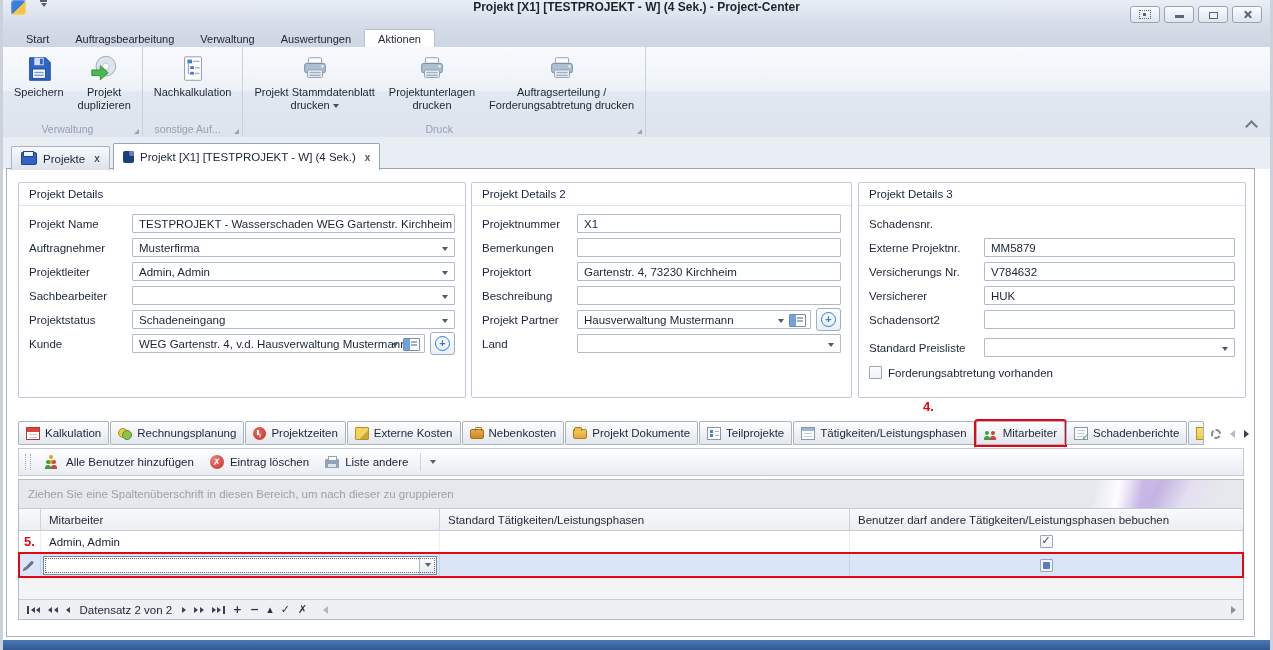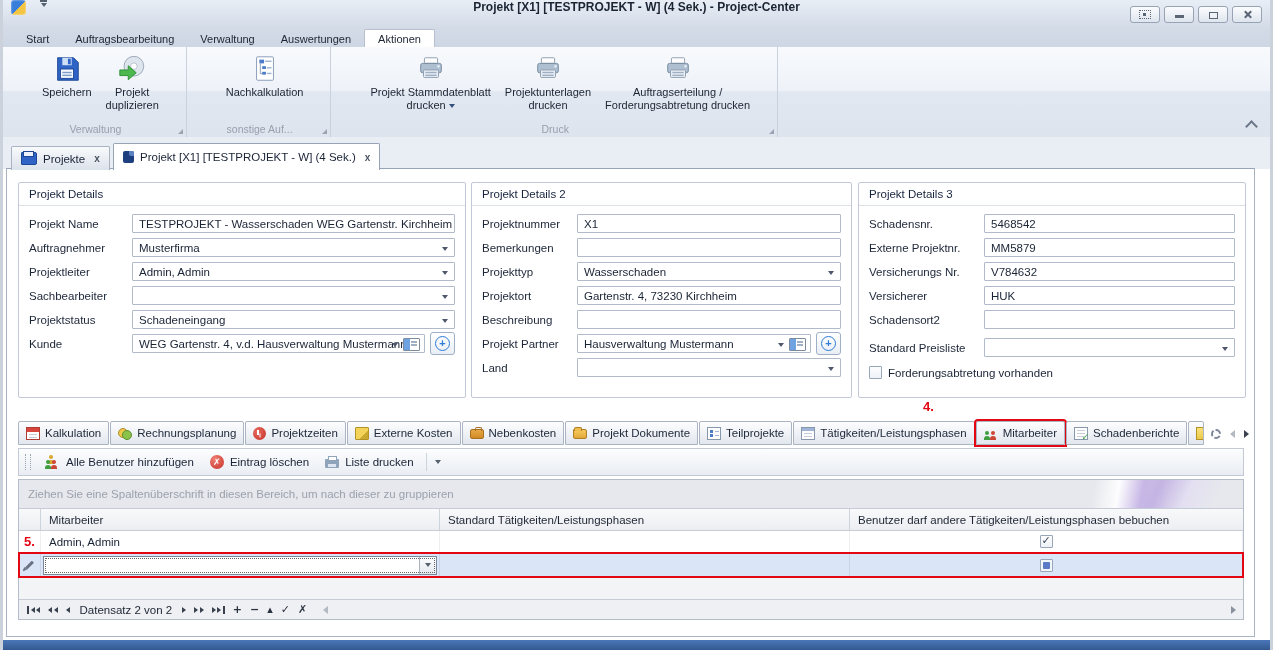--- a/index.html
+++ b/index.html
@@ -27,21 +27,21 @@
   .ic-x::before,.ic-x::after{content:"";position:absolute;left:4px;top:0;width:2px;height:9px;background:#5a6575;}
   .ic-x::before{transform:rotate(45deg);} .ic-x::after{transform:rotate(-45deg);}
   
   .rtabs{position:absolute;top:28px;left:0;right:0;height:19px;background:linear-gradient(#d3dbe7,#cdd6e3);
     display:flex;align-items:flex-end;padding-left:10px;box-sizing:border-box;}
   .rtab{font-size:11px;padding:3px 13px 2px;color:#1d2433;}
   .rtab.active{background:#fff;border:1px solid #b6c0cf;border-bottom:none;border-radius:2px 2px 0 0;}
   
   .ribbon{position:absolute;top:47px;left:0;right:0;height:90px;
     background:linear-gradient(#f8fafd 0%,#eef2f8 48%,#e2e8f1 50%,#dde4ee 100%);border-bottom:1px solid #c2cbd8;display:flex;}
-  .rgroup{position:relative;display:flex;align-items:flex-start;padding:3px 20px 16px;border-right:1px solid #c9d1dd;margin-left:12px;}
+  .rgroup{position:relative;display:flex;align-items:flex-start;padding:3px 4px 16px;border-right:1px solid #c9d1dd;}
   .rbtn{display:flex;flex-direction:column;align-items:center;padding:2px 7px;font-size:11px;line-height:12.5px;text-align:center;color:#1c2433;border-radius:2px;}
   .rbtn .icn{height:34px;display:flex;align-items:center;}
   .gcap{position:absolute;bottom:2px;left:0;right:10px;text-align:center;font-size:10.5px;color:#97a0ae;}
   .launcher{position:absolute;right:3px;bottom:3px;width:0;height:0;border-left:5px solid transparent;border-bottom:5px solid #9aa3b1;}
   .dda{display:inline-block;width:0;height:0;border-left:3.5px solid transparent;border-right:3.5px solid transparent;border-top:4px solid #33507c;margin-left:3px;vertical-align:middle;}
   .collapse{position:absolute;right:14px;bottom:6px;width:7px;height:7px;border-top:2px solid #6b7688;border-right:2px solid #6b7688;transform:rotate(-45deg);}
   
   .tabband{position:absolute;top:137px;left:0;right:0;height:32px;background:#e9eef5;}
   .dtab{position:absolute;display:flex;align-items:center;gap:6px;font-size:11.5px;padding:0 9px;box-sizing:border-box;z-index:3;}
   .dtab.inactive{left:8px;top:9px;height:24px;background:linear-gradient(#f8fafc,#dce2eb);
@@ -371,26 +371,20 @@
               <span>X1</span>
             </div>
           </div>
         <div class="frow lw2">
             <label>Bemerkungen</label>
           <div class="ctl">
               <span></span>
             </div>
           </div>
         <div class="frow lw2">
-            <label>Projekttyp</label>
-          <div class="ctl dd">
-              <span>Wasserschaden</span>
-            </div>
-          </div>
-        <div class="frow lw2">
             <label>Projektort</label>
           <div class="ctl">
               <span>Gartenstr. 4, 73230 Kirchheim</span>
             </div>
           </div>
         <div class="frow lw2">
             <label>Beschreibung</label>
           <div class="ctl">
               <span></span>
             </div>
@@ -412,23 +406,20 @@
             </div>
           </div>
       </div>
     </div>
 
     <div class="panel" style="left:851px;width:388px;">
       <div class="ptitle">Projekt Details 3</div>
       <div class="pfields">
         <div class="frow lw3">
             <label>Schadensnr.</label>
-          <div class="ctl">
-              <span>5468542</span>
-            </div>
           </div>
         <div class="frow lw3">
             <label>Externe Projektnr.</label>
           <div class="ctl">
               <span>MM5879</span>
             </div>
           </div>
         <div class="frow lw3">
             <label>Versicherungs Nr.</label>
           <div class="ctl">
@@ -525,21 +516,21 @@
             <span class="pp red"></span>
           </span>
         <span>Alle Benutzer hinzufügen</span>
       </div>
       <div class="tbitem">
         <span class="tb-del">✗</span>
         <span>Eintrag löschen</span>
       </div>
       <div class="tbitem">
         <span class="tb-print"></span>
-        <span>Liste drucken</span>
+        <span>Liste andere</span>
       </div>
       <span class="tbsep"></span>
       <div class="tb-more">
           <span class="tri-d"></span>
         </div>
     </div>
 
     <div class="grid">
       <div class="grouprow">
         <span>Ziehen Sie eine Spaltenüberschrift in diesen Bereich, um nach dieser zu gruppieren</span>

